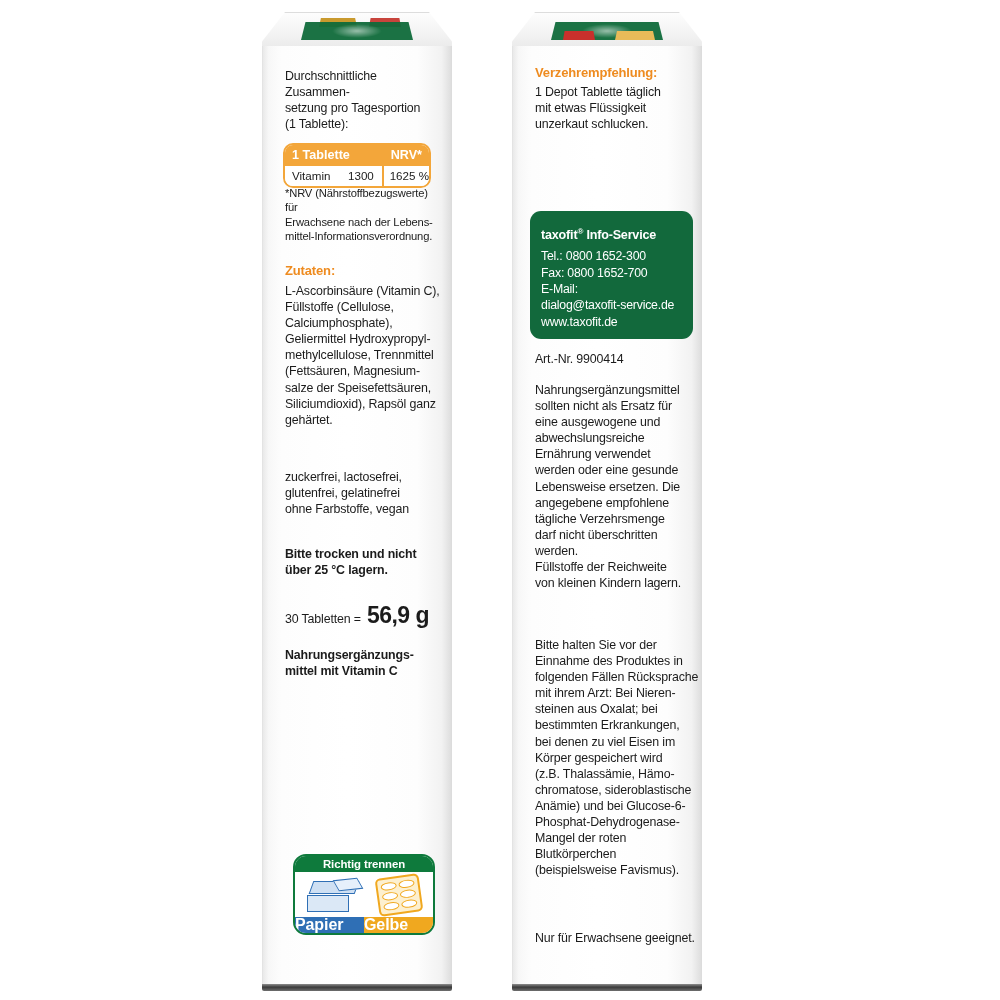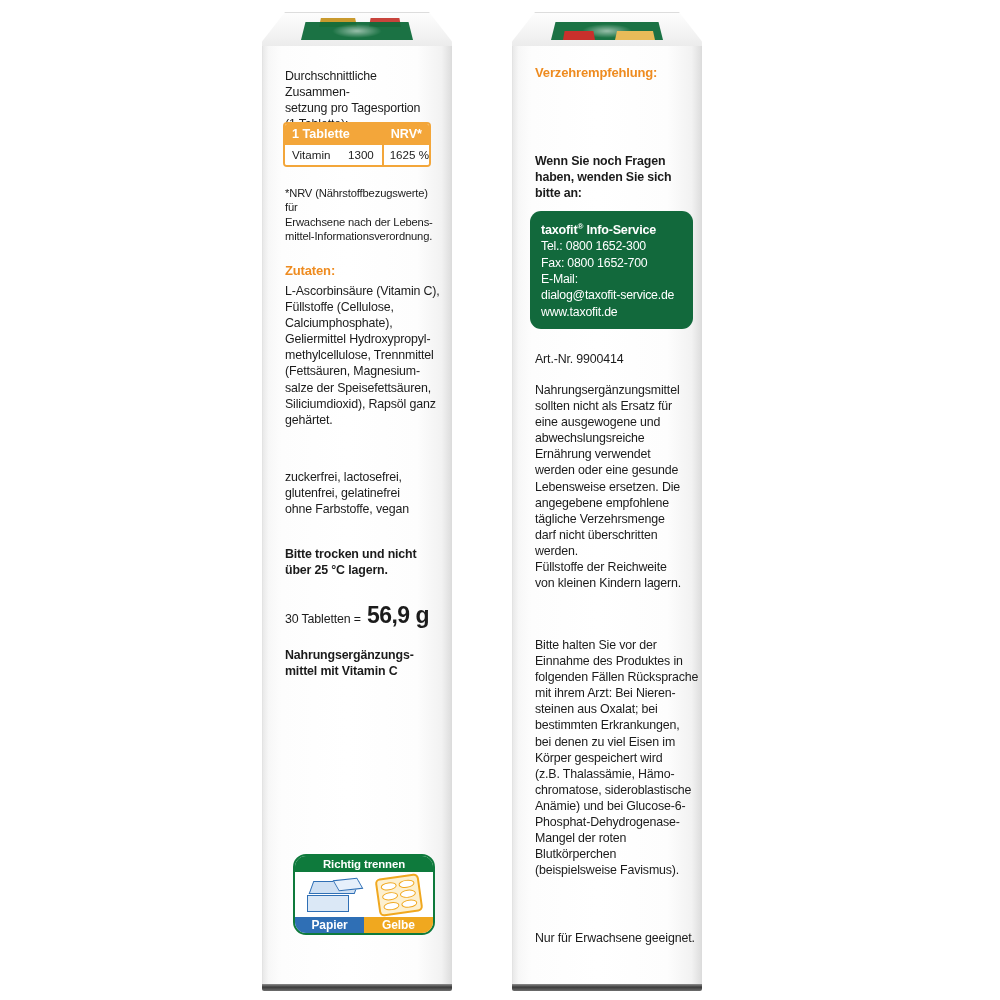--- a/index.html
+++ b/index.html
@@ -80,23 +80,24 @@
     font-stretch: condensed;
   }
   .t.bold { font-weight: 700; }
   .t.orange { color: #ee8b1f; font-weight: 700; }
   .t.sm { font-size: 11.2px; line-height: 14.4px; }
 
   
   .nutri {
     position: absolute;
     border: 2px solid #f3a63a;
-    border-radius: 4px;
+    border-radius: 10px;
     overflow: hidden;
     background: #fff;
+    margin-top: 21px;
   }
   .nutri-head {
     display: flex;
     background: #f3a63a;
     color: #fff;
     font-weight: 700;
     font-size: 12.6px;
     line-height: 21px;
     height: 21px;
   }
@@ -119,21 +120,21 @@
 
   
   .contact-box {
     position: absolute;
     background: #12693c;
     border-radius: 11px;
     color: #ffffff;
     padding: 8px 10px 9px 11px;
   }
   .contact-box .ctitle {
-    font-weight: 700; font-size: 12.6px; line-height: 16px;
+    font-weight: 700; font-size: 12.6px; line-height: 25px;
     letter-spacing: -0.2px;
   }
   .contact-box .cline {
     font-size: 12.3px; line-height: 16.4px; letter-spacing: -0.2px;
   }
   .contact-box sup { font-size: 8px; vertical-align: super; }
 
   
   .recycle {
     position: absolute;
@@ -144,21 +145,21 @@
   }
   .recycle-head {
     background: #0e7a3c; color: #fff;
     font-weight: 700; font-size: 11.4px;
     text-align: center; line-height: 16px; height: 16px;
     letter-spacing: -0.1px;
   }
   .recycle-body { position: relative; height: 45px; background: #fff; display: flex; }
   .rb-half { flex: 1; position: relative; }
   .recycle-foot { display: flex; height: 16px; }
-  .rf { flex: 1; color: #fff; font-weight: 700; font-size: 12px; line-height: 16px; text-align: center; letter-spacing: -0.1px; }
+  .rf { flex: 1; color: #fff; font-weight: 700; font-size: 16px; line-height: 16px; text-align: left; letter-spacing: -0.1px; }
   .rf.paper { background: #2f6fb5; }
   .rf.tonne { background: #f0a81f; }
 
   
   .ico-carton { position: absolute; left: 10px; top: 7px; width: 58px; height: 33px; }
   .ico-carton .body {
     position: absolute; left: 2px; bottom: 0; width: 42px; height: 17px;
     background: #dbe8f6; border: 1.6px solid #2f6fb5;
   }
   .ico-carton .lidp {
@@ -294,24 +295,24 @@
           <div class="lid-chip c-gold2" style="top:18px;"></div>
         </div>
       </div>
     </div>
 
     <div class="pack-face" style="top:40px; height:938px;">
       <div class="panel-content">
 
         <div class="t orange" style="position:absolute; left:22px; top:19px; font-size:13px;">Verzehrempfehlung:</div>
 
-
-        <div class="t bold" style="position:absolute; left:22px; top:107px; width:168px;">Wenn Sie noch Fragen
-haben, wenden Sie sich
-bitte an:</div>
+        <div class="t" style="position:absolute; left:22px; top:38px; width:162px;">1 Depot Tablette täglich
+mit etwas Flüssigkeit
+unzerkaut schlucken.</div>
+
 
         <div class="contact-box" style="left:17px; top:165px; width:163px;">
           <div class="ctitle">
             <span>taxofit</span><sup>®</sup><span> Info-Service</span>
           </div>
           <div class="cline">Tel.: 0800 1652-300</div>
           <div class="cline">Fax: 0800 1652-700</div>
           <div class="cline">E-Mail:</div>
           <div class="cline">dialog@taxofit-service.de</div>
           <div class="cline">www.taxofit.de</div>

